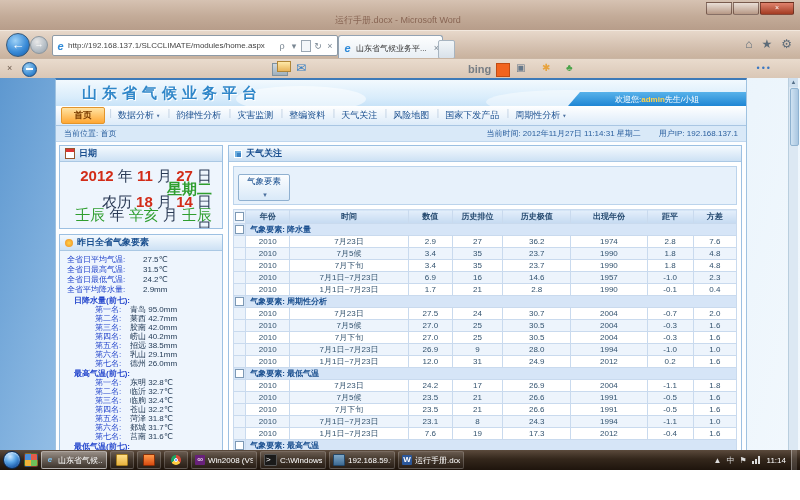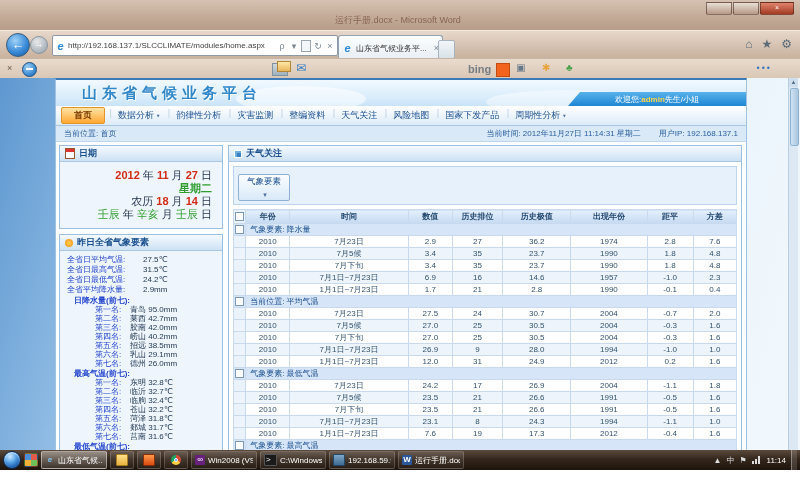--- a/index.html
+++ b/index.html
@@ -86,40 +86,40 @@
   .cols{position:absolute;left:0;top:62px;width:690px;height:330px;padding-top:3px;box-sizing:border-box;}
   .left-col{position:absolute;left:3px;top:3px;width:164px;height:327px;overflow:hidden;}
   .right-col{position:absolute;left:172px;top:3px;width:514px;height:327px;overflow:hidden;}
 
   .panel{border:1px solid #9cc0e2;background:#fff;margin-bottom:5px;overflow:hidden;}
   .panel-h{height:15px;background:linear-gradient(#f5fafe,#cde1f4);border-bottom:1px solid #aac8e4;display:flex;align-items:center;gap:4px;padding:0 5px;font-size:9px;font-weight:bold;color:#1a4f8f;}
   .ico-cal{width:8px;height:9px;background:linear-gradient(#d33 0 3px,#fff 3px);border:1px solid #96552d;}
   .ico-sun{width:8px;height:8px;border-radius:50%;background:radial-gradient(#ffd24a,#f08a1d);}
   .ico-grid{width:8px;height:8px;background:#3b82c4;box-shadow:inset 0 0 0 1px #fff, inset 3px 3px 0 0 #6fb0e0;}
 
-  .date-body{background:#eef5fd;text-align:right;padding:7px 10px 7px 0;font-size:11px;line-height:13px;height:52px;}
+  .date-body{background:#eef5fd;text-align:right;padding:7px 10px 7px 0;font-size:15px;line-height:13px;height:52px;}
   .seg-num{color:#d22c18;font-weight:bold;} .seg-unit{color:#2a3a55;} .seg-week{color:#2f9e2f;font-weight:bold;} .seg-gz{color:#2f9e2f;}
 
   .weather-body{background:#eef5fd;padding:4px 2px 4px 7px;font-size:8px;line-height:9px;height:280px;}
   .metric-row{display:flex;line-height:10px;}
   .m-label{color:#2244cc;width:76px;white-space:nowrap;}
   .m-val{color:#223a55;}
   .rank-title{color:#2244cc;font-weight:bold;padding-left:7px;margin-top:1px;}
   .rank-row{display:flex;padding-left:28px;}
   .r-label{color:#2244cc;width:35px;white-space:nowrap;}
   .r-val{color:#223a55;white-space:nowrap;}
 
   .filter-bar{margin:4px;border:1px solid #bcd4ec;background:#e7f1fb;padding:3px 4px;}
   .filter-btn{display:inline-flex;align-items:center;gap:3px;border:1px solid #8fb0d0;background:linear-gradient(#fbfdff,#d9e9f8);border-radius:2px;font-size:8.5px;color:#1a4f8f;padding:1px 8px;flex-direction:column;}
 
   .tbl-wrap{margin:0 4px;}
   table{width:100%;border-collapse:collapse;table-layout:fixed;}
   td{border:1px solid #c9daee;font-size:8px;height:11px;line-height:11px;text-align:center;color:#33536f;white-space:nowrap;overflow:hidden;padding:0;}
   thead td{background:linear-gradient(#e4effb,#c5daf1);font-weight:bold;color:#24496f;height:13px;}
-  tr.sec td{background:#d6e5f7;color:#1a4f8f;font-weight:normal;}
+  tr.sec td{background:#d6e5f7;color:#1a4f8f;font-weight:bold;}
   td.sec-t{text-align:left;padding-left:4px;}
   tr.alt td{background:#edf4fc;}
   td.cb{background:#eaf2fb;}
   .chk{display:inline-block;width:7px;height:7px;background:#fff;border:1px solid #7d99b5;vertical-align:middle;}
 
   
   .taskbar{position:absolute;left:0;top:450px;width:800px;height:20px;
     background:linear-gradient(180deg,#5b4a3c 0%,#34271c 45%,#1e140c 100%);display:flex;align-items:center;gap:3px;padding:0 3px;box-sizing:border-box;z-index:5;}
   .orb{width:16px;height:16px;border-radius:50%;flex:none;border:1px solid #0a2a55;
     background:radial-gradient(circle at 38% 28%,#cfe9ff 0%,#5aa6e8 38%,#1f5fae 72%,#0c3c7e 100%);box-shadow:inset 0 1px 2px rgba(255,255,255,.8);}
@@ -435,21 +435,21 @@
                       <td>1月1日~7月23日</td>
                       <td>1.7</td>
                       <td>21</td>
                       <td>2.8</td>
                       <td>1990</td>
                       <td>-0.1</td>
                       <td>0.4</td>
                     </tr>
                     <tr class="sec">
                       <td class="cb"><span class="chk"></span></td>
-                      <td class="sec-t" colspan="8">当前位置: 平均气温</td>
+                      <td class="sec-t" colspan="8">气象要素: 周期性分析</td>
                     </tr>
                     <tr>
                       <td class="cb"></td>
                       <td>2010</td>
                       <td>7月23日</td>
                       <td>27.5</td>
                       <td>24</td>
                       <td>30.7</td>
                       <td>2004</td>
                       <td>-0.7</td>

